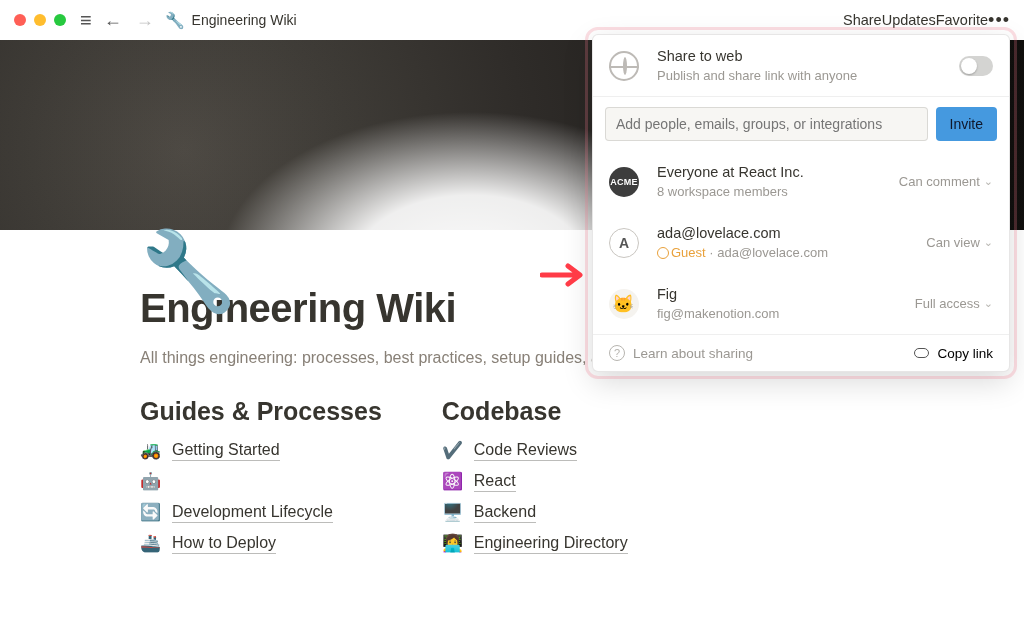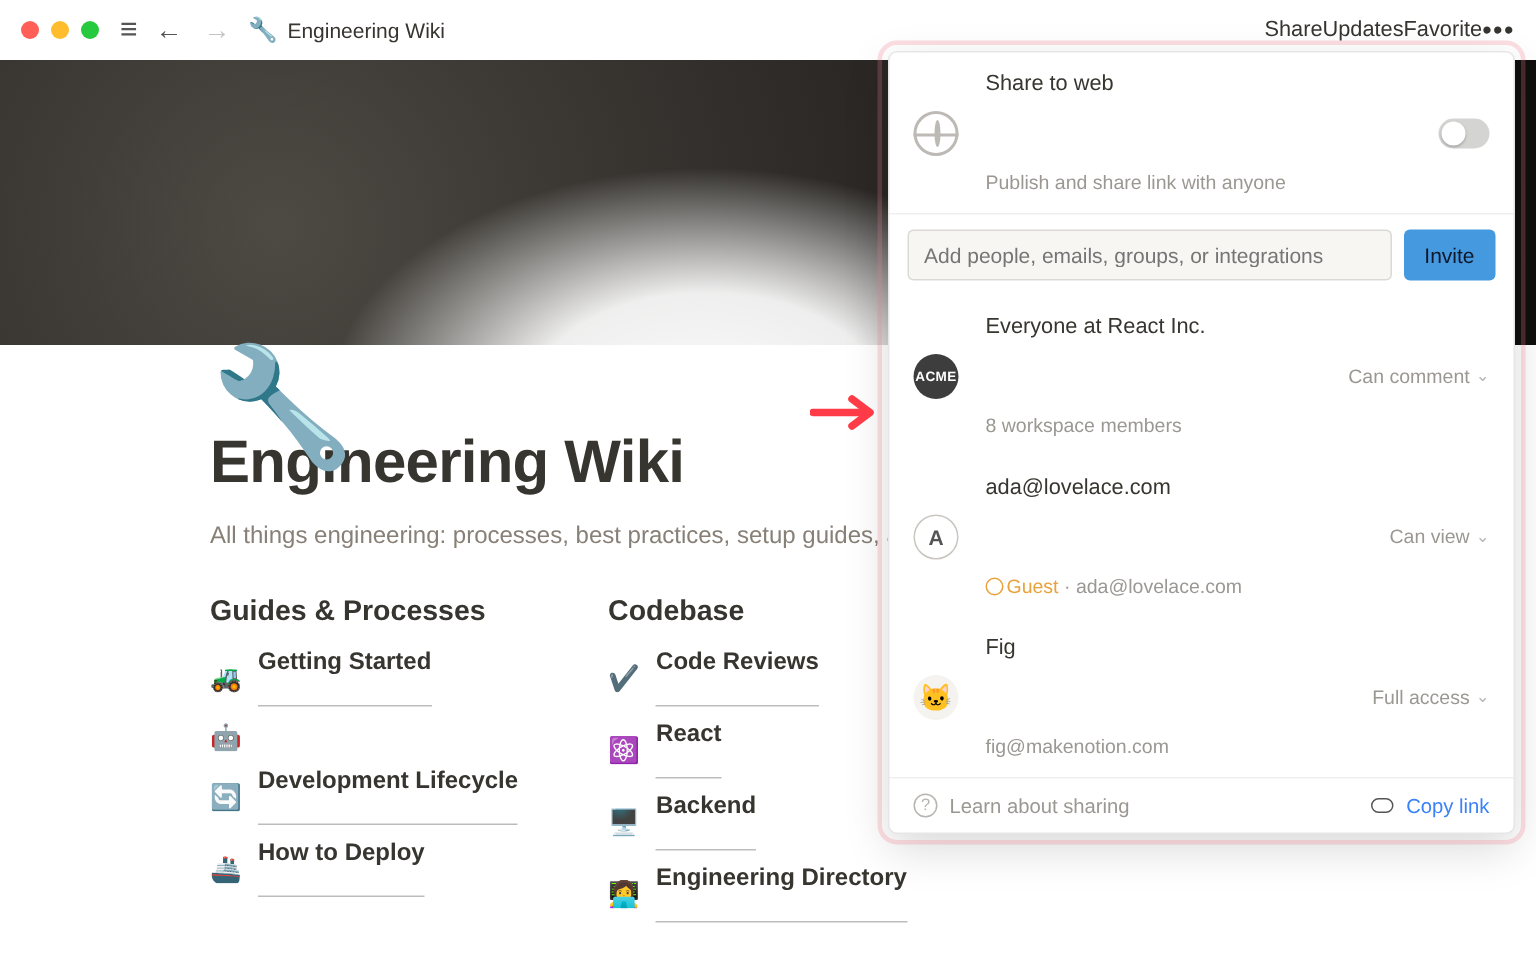--- a/index.html
+++ b/index.html
@@ -29,60 +29,60 @@
       radial-gradient(ellipse 420px 260px at 46% 120%, rgba(255,255,255,0.98) 0%, rgba(255,255,255,0.92) 28%, rgba(255,255,255,0.02) 60%),
       radial-gradient(circle at 18% 58%, #4a4640 0%, #3b3833 18%, #2b2825 40%, #171513 72%, #0b0a08 100%);
     position:relative;
   }
   
   .page { padding: 0 140px; position:relative; }
   .pageicon { position:absolute; left:140px; top:-60px; font-size:78px; }
   .title { font-size:40px; font-weight:700; margin-top:56px; letter-spacing:-0.5px;}
   .subtitle { font-size:16px; color:#888077; margin-top:18px;}
   .cols { display:flex; gap:60px; margin-top:30px;}
-  .col h2 { font-size:19px; font-weight:700; margin-bottom:14px;}
+  .col h2 { font-size:25px; font-weight:700; margin-bottom:14px;}
   .linklist { list-style:none; }
   .linklist li { display:flex; align-items:center; gap:10px; margin-bottom:10px; font-size:16px;}
   .linklist li .emj { width:22px; text-align:center; font-size:17px;}
-  .linklist li .lbl { font-weight:700; border-bottom:1px solid #37352f55; padding-bottom:19px;}
+  .linklist li .lbl { font-weight:400; border-bottom:1px solid #37352f55; padding-bottom:1px;}
 
   
   .panel {
     position:absolute; top:34px; right:14px; width:418px;
     background:#fff; border:1px solid rgba(55,53,47,0.12);
     border-radius:6px;
     box-shadow: 0 10px 30px rgba(0,0,0,0.15);
     z-index:50;
     outline: 3px solid rgba(240,120,140,0.25);
     outline-offset: 4px;
   }
   .panel .row { padding: 12px 16px; display:flex; align-items:center; gap:18px; }
   .panel .sep { border-top:1px solid rgba(55,53,47,0.08); }
   .globe { width:30px;height:30px;border:2px solid #bdbab6;border-radius:50%;position:relative;flex:none;}
   .globe:before{content:"";position:absolute;inset:4px 12px;border:2px solid #bdbab6;border-radius:50%;}
   .globe:after{content:"";position:absolute;left:-2px;right:-2px;top:50%;height:2px;background:#bdbab6;}
   .row .txtcol { flex:1; line-height:1.35;}
   .row .h { font-size:14.5px; color:#37352f; }
-  .row .s { font-size:13px; color:#9b9893;margin-top:46px; }
+  .row .s { font-size:13px; color:#9b9893; }
   .toggle { width:34px;height:20px;border-radius:20px;background:#d4d4d2;position:relative;flex:none;}
   .toggle:after{content:"";position:absolute;width:16px;height:16px;background:#fff;border-radius:50%;top:2px;left:2px;box-shadow:0 1px 2px rgba(0,0,0,0.25);}
   .inviterow { padding:10px 12px; display:flex; gap:8px;}
   .inviterow input{ flex:1; border:1px solid rgba(55,53,47,0.15); background:#f7f6f3; border-radius:4px; padding:8px 10px; font-size:14px; color:#737373;}
   .invitebtn{ background:#4599df; color:#0f172a; border:none; border-radius:4px; padding:0 14px; font-size:14px; font-weight:500;}
   .avatar { width:30px;height:30px;border-radius:50%;display:flex;align-items:center;justify-content:center;flex:none;font-size:12px;font-weight:600;}
   .avatar.acme{background:#3d3d3d;color:#fff;font-size:9px;letter-spacing:0.3px;}
   .avatar.letter{background:#fff;border:1px solid #c9c6c1;color:#555;font-size:14px;}
   .avatar.fig{background:#f5f3ef;font-size:18px;}
   .perm { font-size:13px; color:#9b9893; display:flex; align-items:center; gap:4px;}
   .chev{font-size:11px;color:#b7b5b0;}
   .guestlbl{color:#e9a13b;font-weight:500;}
   .gglobe{display:inline-block;width:12px;height:12px;border:1.5px solid #e9a13b;border-radius:50%;position:relative;margin-right:2px;vertical-align:-2px;}
   .footer { display:flex;align-items:center;justify-content:space-between;padding:10px 16px;}
   .footer .left{display:flex;align-items:center;gap:8px;color:#9b9893;font-size:13.5px;}
-  .footer .right{display:flex;align-items:center;gap:8px;color:#3b82f6;font-size:13.5px;}
+  .footer .right{display:flex;align-items:center;gap:8px;color:#000000;font-size:13.5px;}
   .qmark{width:16px;height:16px;border:1.5px solid #b7b5b0;border-radius:50%;display:flex;align-items:center;justify-content:center;font-size:11px;color:#b7b5b0;}
   .linkic{width:15px;height:10px;border:1.6px solid #555;border-radius:6px;position:relative;}
   
   .redarrow{position:absolute;top:262px;left:540px;z-index:60;}
   .redarrow svg{display:block;}
 </style>
 </head>
 <body>
 
 <div class="topbar">

